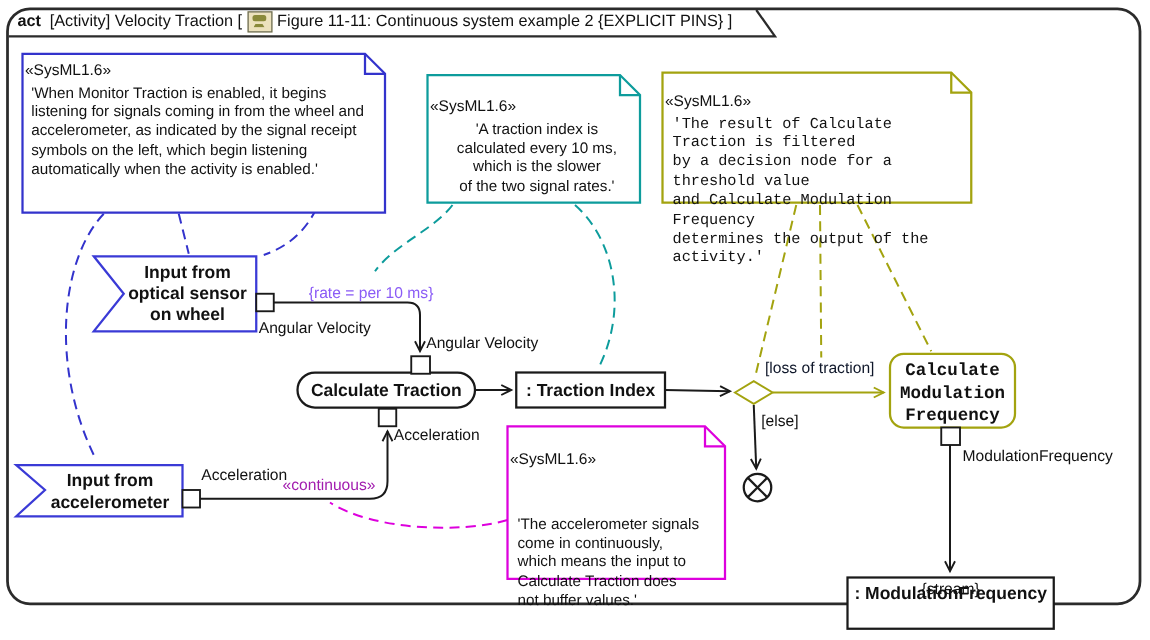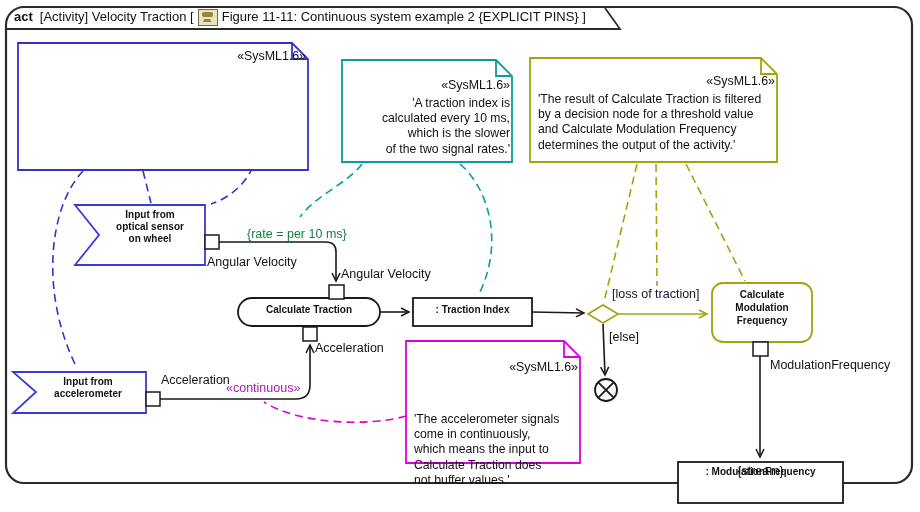--- a/index.html
+++ b/index.html
@@ -5,32 +5,32 @@
   html,body{margin:0;padding:0;background:#ffffff;}
   #stage{
     position:relative;width:920px;height:512px;background:#ffffff;overflow:hidden;
     font-family:"Liberation Sans", sans-serif;color:#111;
   }
   #diagram-svg{position:absolute;left:0;top:0;}
   .txt{position:absolute;white-space:pre;line-height:1.22;}
   .pre{white-space:pre-line;}
   .b{font-weight:bold;}
   .ctr{text-align:center;}
-  .f13{font-size:10px;}
+  .f13{font-size:14px;}
   .f125{font-size:12.5px;}
   
   .title-row{position:absolute;left:14px;top:9px;display:flex;align-items:flex-start;gap:4px;font-size:13px;}
   .title-row .kw{font-weight:bold;margin-right:3px;}
   .dgicon{display:inline-block;width:18px;height:15px;background:#ece2bd;border:1px solid #6b6b52;position:relative;}
   .dgicon:before{content:"";position:absolute;left:3px;top:2px;width:11px;height:5px;background:#8a8a3a;border-radius:2px;}
   .dgicon:after{content:"";position:absolute;left:4px;top:9px;width:9px;height:3px;background:#8a8a3a;clip-path:polygon(20% 0,80% 0,100% 100%,0 100%);}
   
   .note-text{position:absolute;font-size:12.2px;line-height:1.26;}
-  .note-text .st{text-align:right;margin-bottom:2px;font-size:12.4px;}
-  .teal-t{color:#15803d;}
+  .note-text .st{text-align:left;margin-bottom:2px;font-size:12.4px;}
+  .teal-t{color:#8b5cf6;}
   .olive-t{color:#0f172a;}
   .mag-t{color:#a21caf;}
 </style>
 </head>
 <body>
 
 <div id="stage">
 
   <svg id="diagram-svg" width="920" height="512" viewBox="0 0 920 512">
     <defs>
@@ -111,52 +111,57 @@
 
   <div class="title-row">
     <span class="kw">act</span>
       <span>[Activity] Velocity Traction [</span>
     <span class="dgicon"></span>
     <span>Figure 11-11: Continuous system example 2  {EXPLICIT PINS} ]</span>
   </div>
 
   <div class="note-text ctr" style="left:20px;top:49px;width:286px;">
     <div class="st">«SysML1.6»</div>
+    <div class="pre" style="text-align:left;padding-left:5px;">'When Monitor Traction is enabled, it begins
+listening for signals coming in from the wheel and
+accelerometer, as indicated by the signal receipt
+symbols on the left, which begin listening
+automatically when the activity is enabled.'</div>
   </div>
   <div class="note-text ctr" style="left:344px;top:78px;width:166px;">
     <div class="st">«SysML1.6»</div>
-    <div class="pre" style="text-align:right;padding-left:5px;">'A traction index is
+    <div class="pre" style="text-align:center;padding-left:5px;">'A traction index is
 calculated every 10 ms,
 which is the slower
 of the two signal rates.'</div>
   </div>
   <div class="note-text ctr" style="left:532px;top:74px;width:243px;">
     <div class="st">«SysML1.6»</div>
-    <div class="pre" style="text-align:left;padding-left:6px;">'The result of Calculate Traction is filtered
+    <div class="pre" style="text-align:left;padding-left:6px;font-family:Liberation Mono, monospace;">'The result of Calculate Traction is filtered
 by a decision node for a threshold value
 and Calculate Modulation Frequency
 determines the output of the activity.'</div>
   </div>
   <div class="note-text ctr" style="left:408px;top:360px;width:170px;">
     <div class="st">«SysML1.6»</div>
     <div class="pre" style="text-align:left;padding-left:6px;margin-top:36px;">'The accelerometer signals
 come in continuously,
 which means the input to
 Calculate Traction does
 not buffer values.'</div>
   </div>
 
   <div class="txt pre b ctr f13" style="left:94px;top:209px;width:112px;">Input from
 optical sensor
 on wheel</div>
   <div class="txt pre b ctr f13" style="left:28px;top:376px;width:120px;">Input from
 accelerometer</div>
   <div class="txt b ctr f13" style="left:238px;top:304px;width:142px;">Calculate Traction</div>
   <div class="txt b ctr f13" style="left:413px;top:304px;width:119px;">: Traction Index</div>
-  <div class="txt pre b ctr f13" style="left:712px;top:288px;width:100px;line-height:1.3;">Calculate
+  <div class="txt pre b ctr f13" style="left:712px;top:288px;width:100px;line-height:1.3;font-family:Liberation Mono, monospace;">Calculate
 Modulation
 Frequency</div>
   <div class="txt b ctr f13" style="left:678px;top:466px;width:165px;">: ModulationFrequency</div>
   <div class="txt ctr f125" style="left:678px;top:464px;width:165px;">{stream}</div>
 
   <div class="txt teal-t f125" style="left:247px;top:227px;">{rate = per 10 ms}</div>
   <div class="txt f125" style="left:207px;top:255px;">Angular Velocity</div>
   <div class="txt f125" style="left:341px;top:267px;">Angular Velocity</div>
   <div class="txt f125" style="left:315px;top:341px;">Acceleration</div>
   <div class="txt f125" style="left:161px;top:373px;">Acceleration</div>

